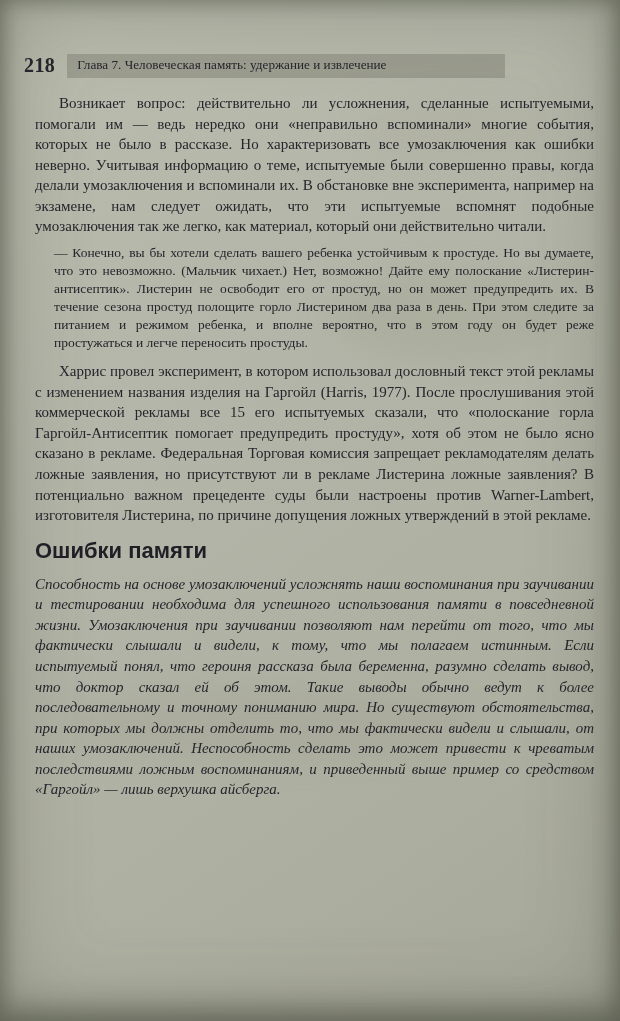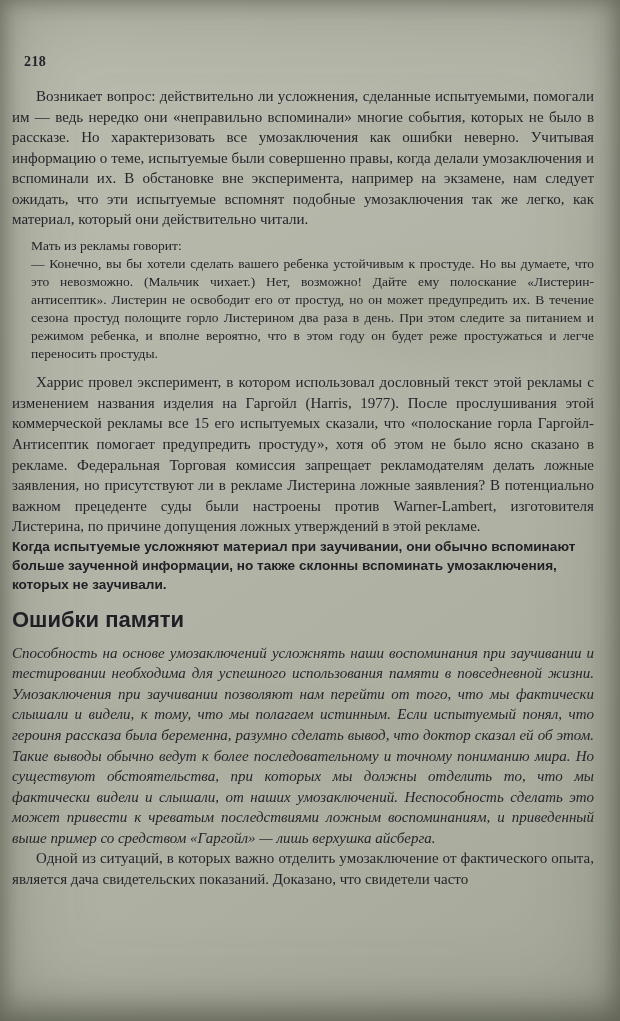--- a/index.html
+++ b/index.html
@@ -33,40 +33,40 @@
   .artifact-3 { left: 360px; top: 100px; width: 200px; height: 60px;  background: rgba(168,170,152,0.30); }
 
   .page-header {
     position: relative;
     display: flex;
     align-items: center;
     gap: 12px;
     margin: 54px 28px 16px 24px;
   }
   .page-number {
-    font-size: 14px;
+    font-size: 20px;
     font-weight: bold;
     letter-spacing: 0.4px;
     flex: 0 0 auto;
   }
   .chapter-bar {
     background: rgba(92, 94, 80, 0.30);
     box-shadow: 0 1px 0 rgba(70,72,58,0.25);
     padding: 2px 12px 3px 10px;
     font-size: 13.2px;
     line-height: 1.35;
     width: 438px;
     box-sizing: border-box;
     white-space: nowrap;
     overflow: hidden;
   }
 
   .page-body {
     position: relative;
-    padding: 0 26px 0 12px;
+    padding: 0 26px 0 35px;
     font-size: 15px;
     line-height: 1.37;
     text-align: justify;
   }
   .page-body p { margin: 0; }
   .indent { text-indent: 24px; }
   .flush  { text-indent: 0; font-style: italic; }
   .it     { }
 
   .quote {
@@ -99,36 +99,34 @@
 <body>
 
 <div class="page">
 
   <div class="scan-artifact artifact-1"></div>
   <div class="scan-artifact artifact-2"></div>
   <div class="scan-artifact artifact-3"></div>
 
   <header class="page-header">
     <span class="page-number">218</span>
+    <span class="chapter-bar">Глава 7. Человеческая память: удержание и извлечение</span>
   </header>
 
   <main class="page-body">
 
     <p class="indent">Возникает вопрос: действительно ли усложнения, сделанные испытуемыми, помогали им — ведь нередко они «неправильно вспоминали» многие события, которых не было в рассказе. Но характеризовать все умозаключения как ошибки неверно. Учитывая информацию о теме, испытуемые были совершенно правы, когда делали умозаключения и вспоминали их. В обстановке вне эксперимента, например на экзамене, нам следует ожидать, что эти испытуемые вспомнят подобные умозаключения так же легко, как материал, который они действительно читали.</p>
 
 
     <div class="quote">
-      <p>Мать из рекламы говорит:</p>
       <p><span>— Конечно, вы бы хотели сделать вашего ребенка устойчивым к простуде. Но вы думаете, что это невозможно. </span><span class="it">(Мальчик чихает.)</span><span> Нет, возможно! Дайте ему полоскание «Листерин-антисептик». Листерин не освободит его от простуд, но он может предупредить их. В течение сезона простуд полощите горло Листерином два раза в день. При этом следите за питанием и режимом ребенка, и вполне вероятно, что в этом году он будет реже простужаться и легче переносить простуды.</span></p>
     </div>
 
     <p class="indent"><span>Харрис провел эксперимент, в котором использовал дословный текст этой рекламы с изменением названия изделия на Гаргойл (Harris, 1977). После прослушивания этой коммерческой рекламы все 15 его испытуемых сказали, что «полоскание горла Гаргойл-Антисептик помогает предупредить простуду», хотя об этом не было ясно сказано в рекламе. Федеральная Торговая комиссия запрещает рекламодателям делать ложные заявления, но присутствуют ли в рекламе Листерина ложные заявления? В потенциально важном прецеденте суды были настроены против </span><span class="it">Warner-Lambert</span><span>, изготовителя Листерина, по причине допущения ложных утверждений в этой рекламе.</span></p>
 
-    <p class="note">Когда испытуемые усложняют материал при заучивании, они обычно вспоминают больше заученной информации, но также склонны вспоминать умозаключения, которых не заучивали.</p>
 
     <h2 class="section-heading">Ошибки памяти</h2>
 
     <p class="flush">Способность на основе умозаключений усложнять наши воспоминания при заучивании и тестировании необходима для успешного использования памяти в повседневной жизни. Умозаключения при заучивании позволяют нам перейти от того, что мы фактически слышали и видели, к тому, что мы полагаем истинным. Если испытуемый понял, что героиня рассказа была беременна, разумно сделать вывод, что доктор сказал ей об этом. Такие выводы обычно ведут к более последовательному и точному пониманию мира. Но существуют обстоятельства, при которых мы должны отделить то, что мы фактически видели и слышали, от наших умозаключений. Неспособность сделать это может привести к чреватым последствиями ложным воспоминаниям, и приведенный выше пример со средством «Гаргойл» — лишь верхушка айсберга.</p>
 
-    <p class="indent">Одной из ситуаций, в которых важно отделить умозаключение от фактического опыта, является дача свидетельских показаний. Доказано, что свидетели часто</p>
 
   </main>
 </div>
 
 </body></html>

